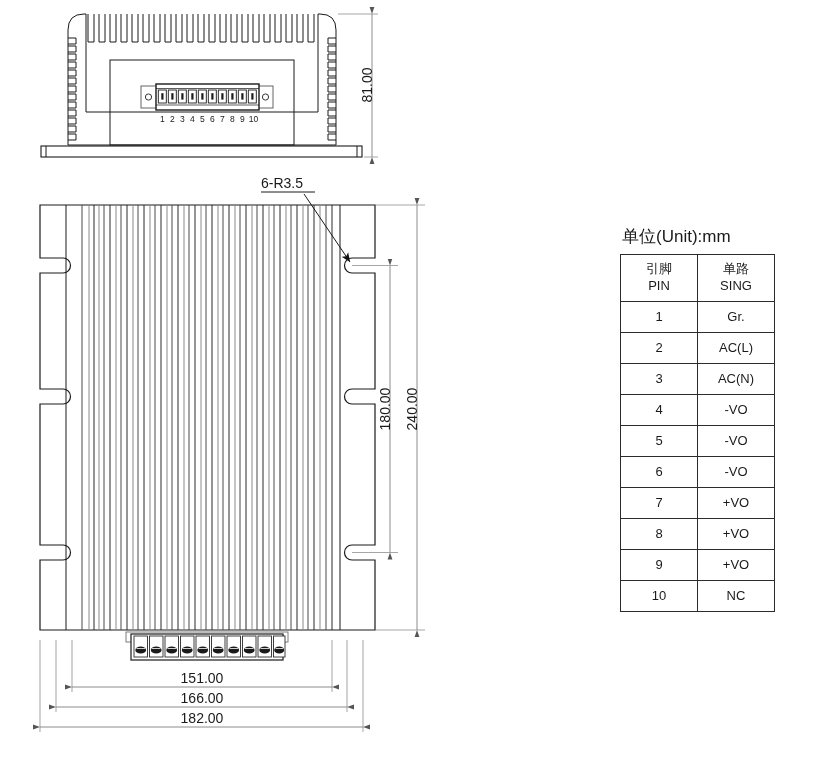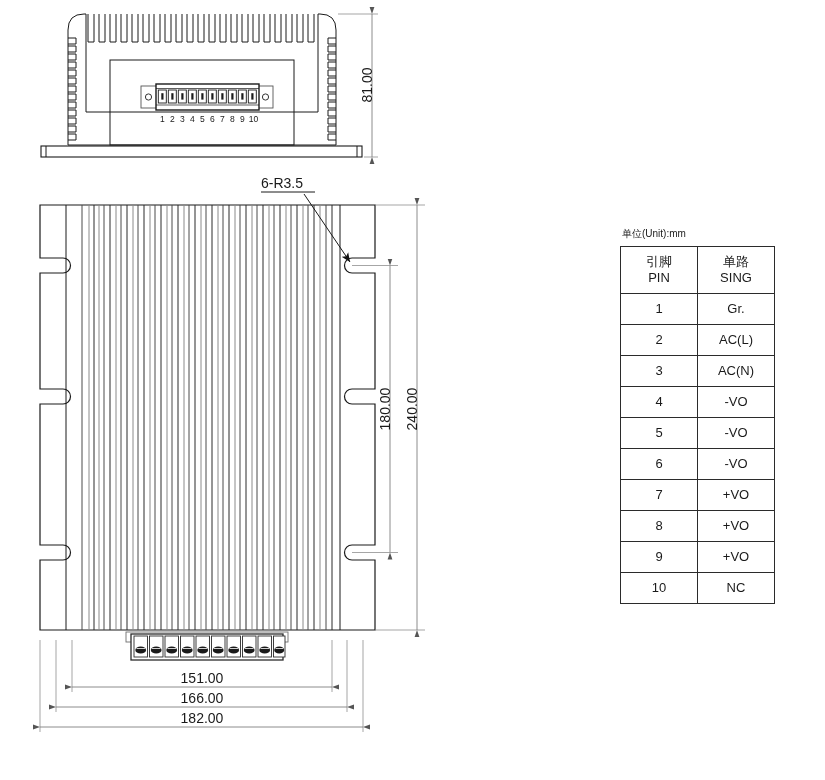--- a/index.html
+++ b/index.html
@@ -44,21 +44,21 @@
   }
 
   
   #pin-table-block {
     position: absolute;
     left: 620px;
     top: 228px;
     width: 160px;
   }
   #unit-label {
-    font-size: 10px;
+    font-size: 17px;
     color: #1a1a1a;
     margin: 0 0 7px 2px;
     line-height: 1.1;
     white-space: nowrap;
   }
   table.pin-table {
     border-collapse: collapse;
     width: 155px;
     table-layout: fixed;
   }

